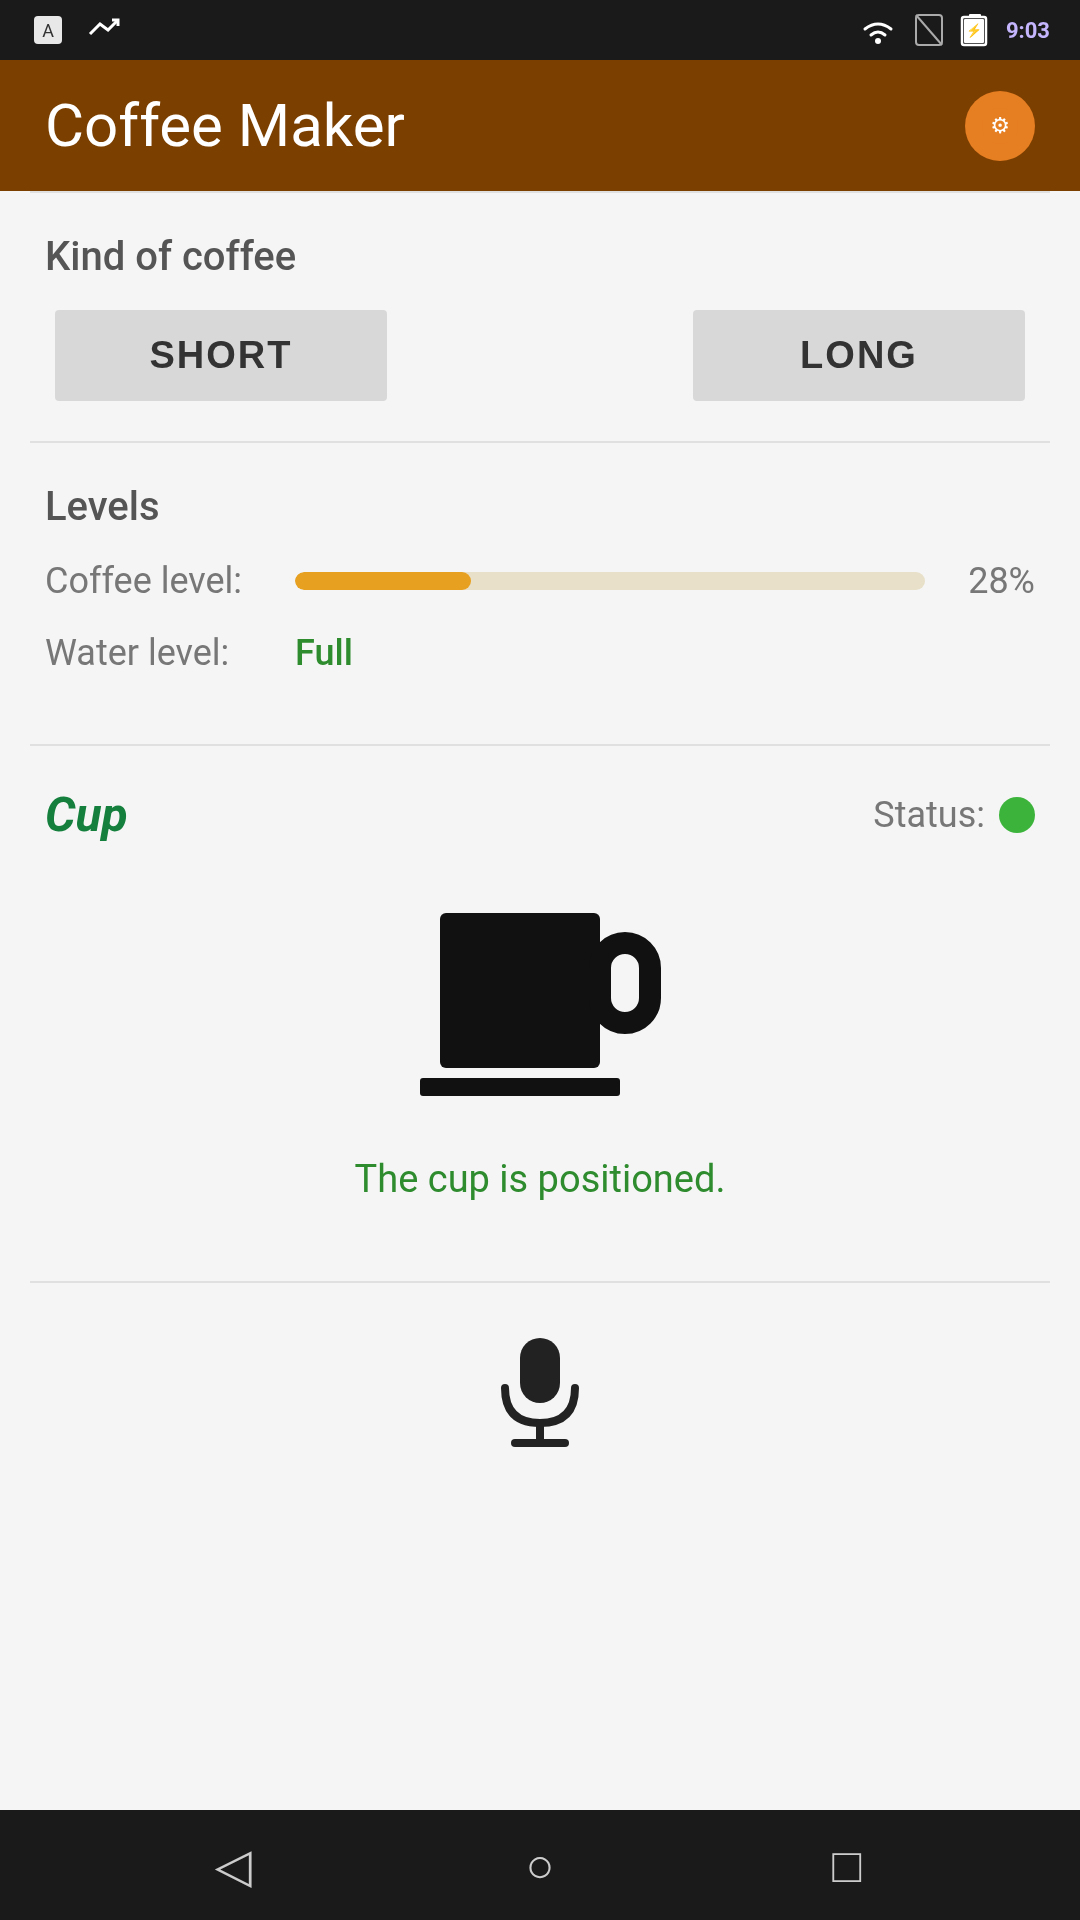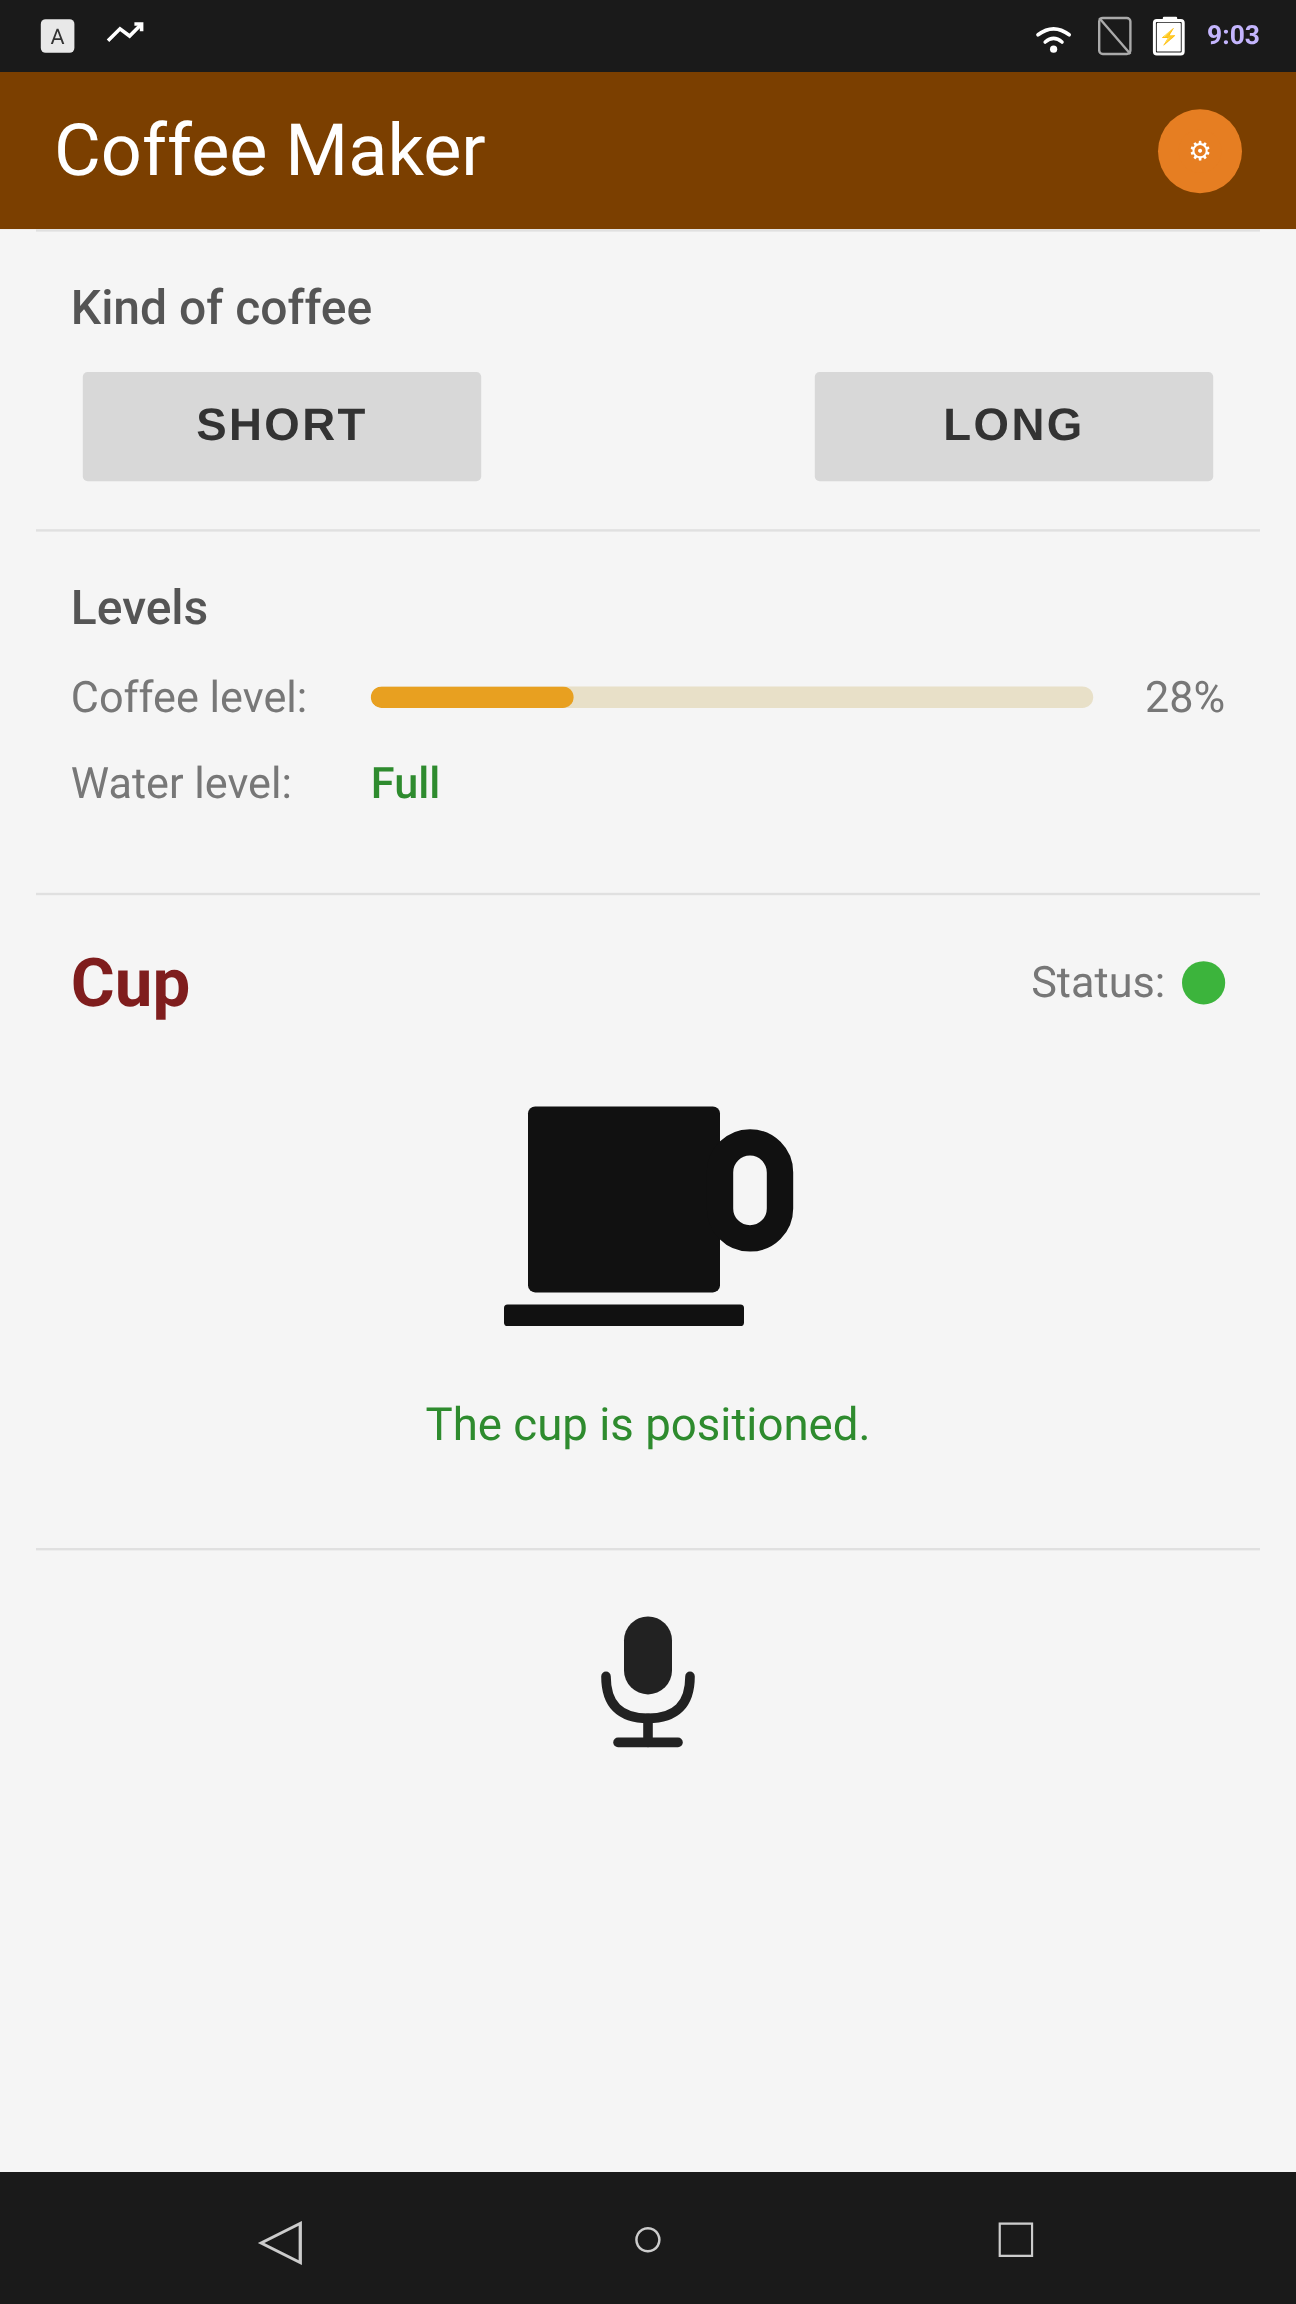--- a/index.html
+++ b/index.html
@@ -73,21 +73,21 @@
     }
 
     .divider {
       height: 2px;
       background: #e0e0e0;
       margin: 0 30px;
     }
 
     
     .section {
-      padding: 40px 59px;
+      padding: 40px 45px;
     }
 
     .section-title {
       color: #555;
       font-size: 40px;
       font-weight: 500;
       margin-bottom: 30px;
     }
 
     
@@ -145,23 +145,24 @@
     }
 
     
     .cup-header {
       display: flex;
       align-items: center;
       justify-content: space-between;
       margin-bottom: 40px;
     }
     .cup-title {
-      color: #7f1d1d;
-      font-size: 56px;
+      color: #15803d;
+      font-size: 48px;
       font-weight: 700;
+      font-style: italic;
     }
     .cup-status {
       display: flex;
       align-items: center;
       gap: 14px;
       color: #777;
       font-size: 36px;
     }
     .status-dot {
       width: 36px;

